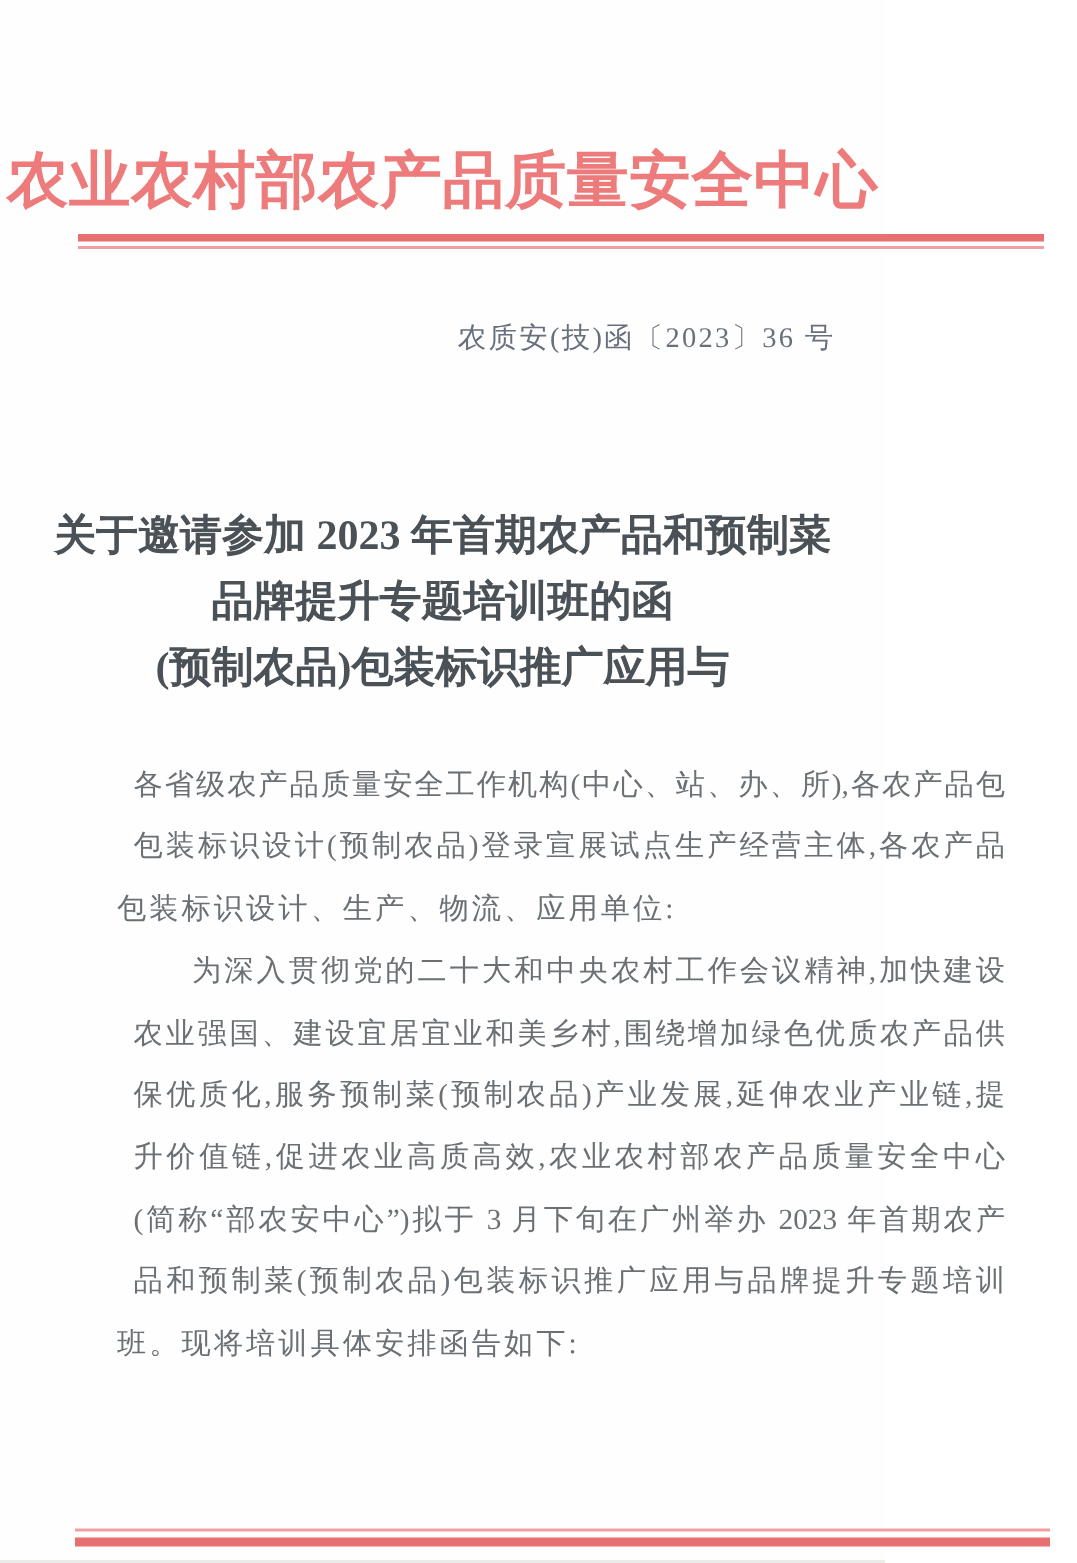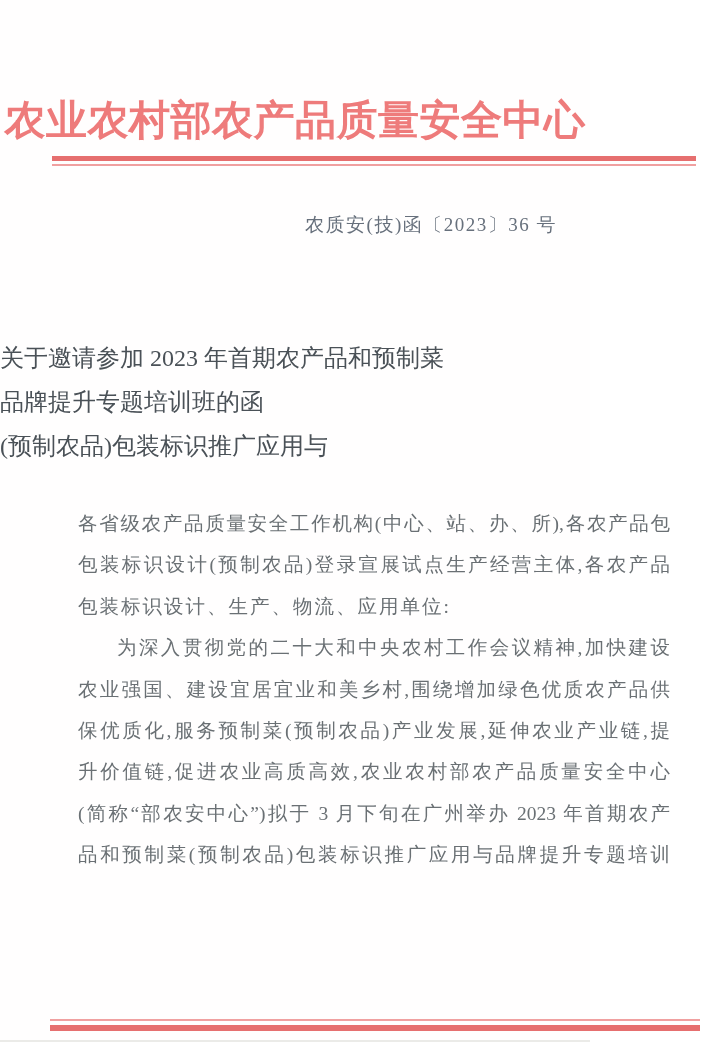--- a/index.html
+++ b/index.html
@@ -37,41 +37,41 @@
     top: 212px; right: 33px;
     font-size: 19px;
     letter-spacing: 1.5px;
     color: var(--doc-number-color, #67707c);
     white-space: nowrap;
   }
 
   .title {
     position: absolute;
     top: 336px; left: 0; width: 100%;
-    text-align: left;
-    font-size: 24px;
-    font-weight: normal;
+    text-align: center;
+    font-size: 28px;
+    font-weight: bold;
     line-height: 44px;
     color: var(--title-color, #4a5157);
   }
   .title .title-line { white-space: nowrap; }
 
   .body-block {
     position: absolute;
     top: 503px; left: 78px; width: 592px;
     font-size: 19.5px;
     line-height: 41.4px;
     color: var(--body-color, #6a7074);
   }
   .body-block .line {
     white-space: nowrap;
     text-align: justify;
     text-justify: inter-character;
   }
-  .body-block .line.fill { text-align-last: justify; }
+  .body-block .line.fill { text-align-last: justify; margin-left: 11px; }
   .body-block .line.no-fill { text-align-last: left; letter-spacing: 2px; }
   .body-block .line.indent { text-indent: 2em; }
 
   .rule-bottom {
     position: absolute;
     top: 1019px; left: 50px; width: 650px;
   }
   .rule-bottom .thin  { height: 2px; background: var(--rule-red-light, #f0a0a0); }
   .rule-bottom .thick { height: 6px; margin-top: 4px; background: var(--rule-red, #e66f6f); }
 
@@ -104,20 +104,21 @@
   <div class="body-block">
       <div class="line fill">各省级农产品质量安全工作机构(中心、站、办、所),各农产品包</div>
       <div class="line fill">包装标识设计(预制农品)登录宣展试点生产经营主体,各农产品</div>
       <div class="line no-fill">包装标识设计、生产、物流、应用单位:</div>
       <div class="line fill indent">为深入贯彻党的二十大和中央农村工作会议精神,加快建设</div>
       <div class="line fill">农业强国、建设宜居宜业和美乡村,围绕增加绿色优质农产品供</div>
       <div class="line fill">保优质化,服务预制菜(预制农品)产业发展,延伸农业产业链,提</div>
       <div class="line fill">升价值链,促进农业高质高效,农业农村部农产品质量安全中心</div>
       <div class="line fill">(简称“部农安中心”)拟于 3 月下旬在广州举办 2023 年首期农产</div>
       <div class="line fill">品和预制菜(预制农品)包装标识推广应用与品牌提升专题培训</div>
+      <div class="line no-fill">班。现将培训具体安排函告如下:</div>
     </div>
 
   <div class="rule-bottom">
     <div class="thin"></div>
     <div class="thick"></div>
   </div>
 
   <div class="scan-edge"></div>
 
 </div>

